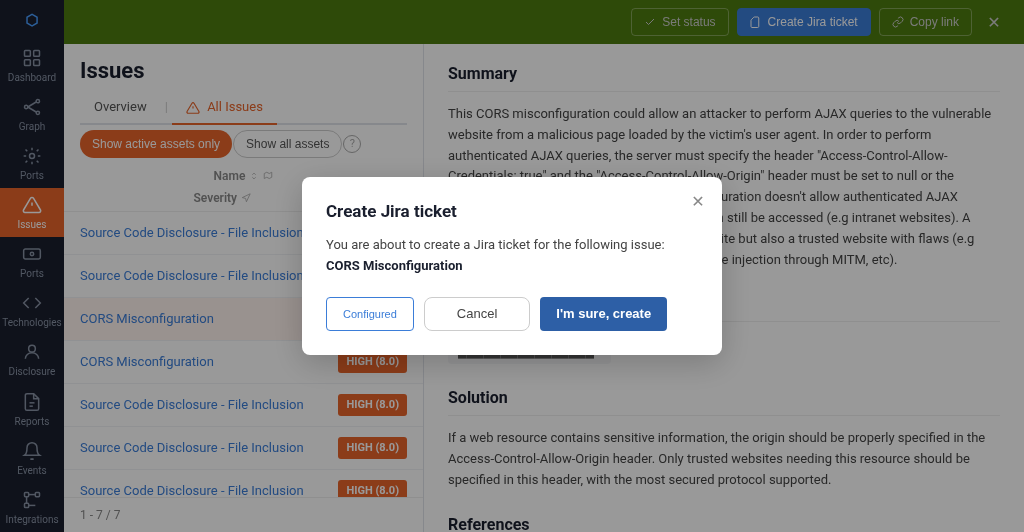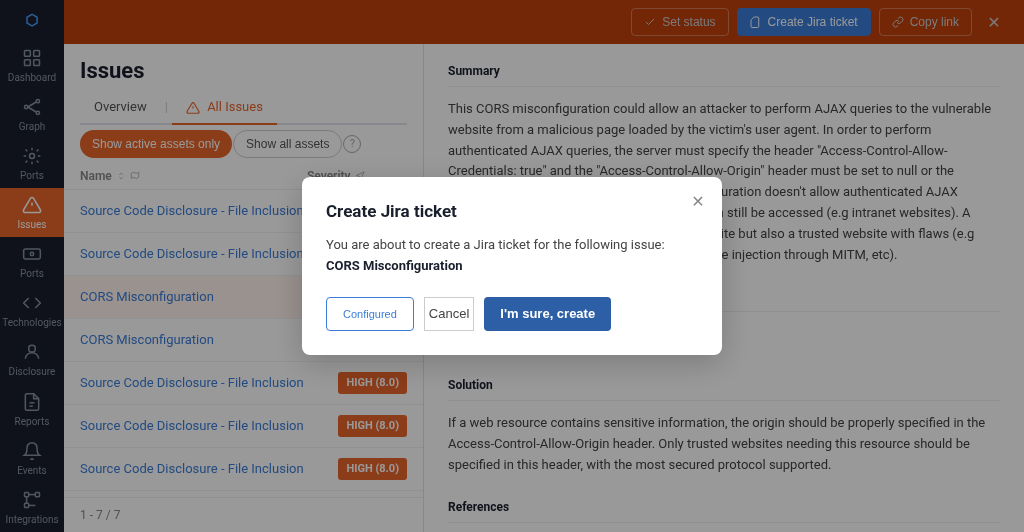--- a/index.html
+++ b/index.html
@@ -52,21 +52,21 @@
       height: 532px;
       display: flex;
       flex-direction: column;
       background: #f5f6f8;
       overflow: hidden;
     }
 
     
     .top-bar {
       height: 44px;
-      background: #c2410c;
+      background: #4d7c0f;
       display: flex;
       align-items: center;
       justify-content: flex-end;
       padding: 0 16px;
       gap: 8px;
     }
     .top-bar-btn {
       height: 28px;
       padding: 0 12px;
       border: 1px solid rgba(255,255,255,0.3);
@@ -180,20 +180,21 @@
     }
     .issues-table-header {
       display: flex;
       padding: 6px 16px;
       font-size: 12px;
       color: #888;
       font-weight: 600;
       border-bottom: 1px solid #eee;
       gap: 8px;
       align-items: center;
+      flex-direction: column;
     }
     .col-name { flex: 1; display: flex; align-items: center; gap: 4px; }
     .col-severity { width: 100px; display: flex; align-items: center; gap: 4px; }
     .issues-list { overflow-y: auto; flex: 1; }
     .issue-row {
       display: flex;
       padding: 10px 16px;
       border-bottom: 1px solid #f0f2f5;
       align-items: center;
       cursor: pointer;
@@ -229,21 +230,21 @@
     
     .detail-panel {
       flex: 1;
       background: #fff;
       overflow-y: auto;
       padding: 20px 24px;
       position: relative;
     }
     .detail-section { margin-bottom: 24px; }
     .detail-section h3 {
-      font-size: 12px;
+      font-size: 16px;
       font-weight: 700;
       color: #1a1f2e;
       margin-bottom: 12px;
       padding-bottom: 8px;
       border-bottom: 1px solid #eee;
     }
     .detail-text {
       font-size: 13px;
       color: #444;
       line-height: 1.6;
@@ -313,25 +314,25 @@
       padding: 0 16px;
       border: 1px solid #3b7dd8;
       background: transparent;
       color: #3b7dd8;
       border-radius: 4px;
       font-size: 11px;
       cursor: pointer;
     }
     .modal-btn-cancel {
       height: 34px;
-      padding: 0 4px;
+      padding: 0 32px;
       border: 1px solid #ccc;
       background: transparent;
       color: #444;
-      border-radius: 0;
+      border-radius: 8px;
       font-size: 13px;
       cursor: pointer;
     }
     .modal-btn-confirm {
       height: 34px;
       padding: 0 16px;
       border: none;
       background: #2d5fa6;
       color: white;
       border-radius: 4px;

